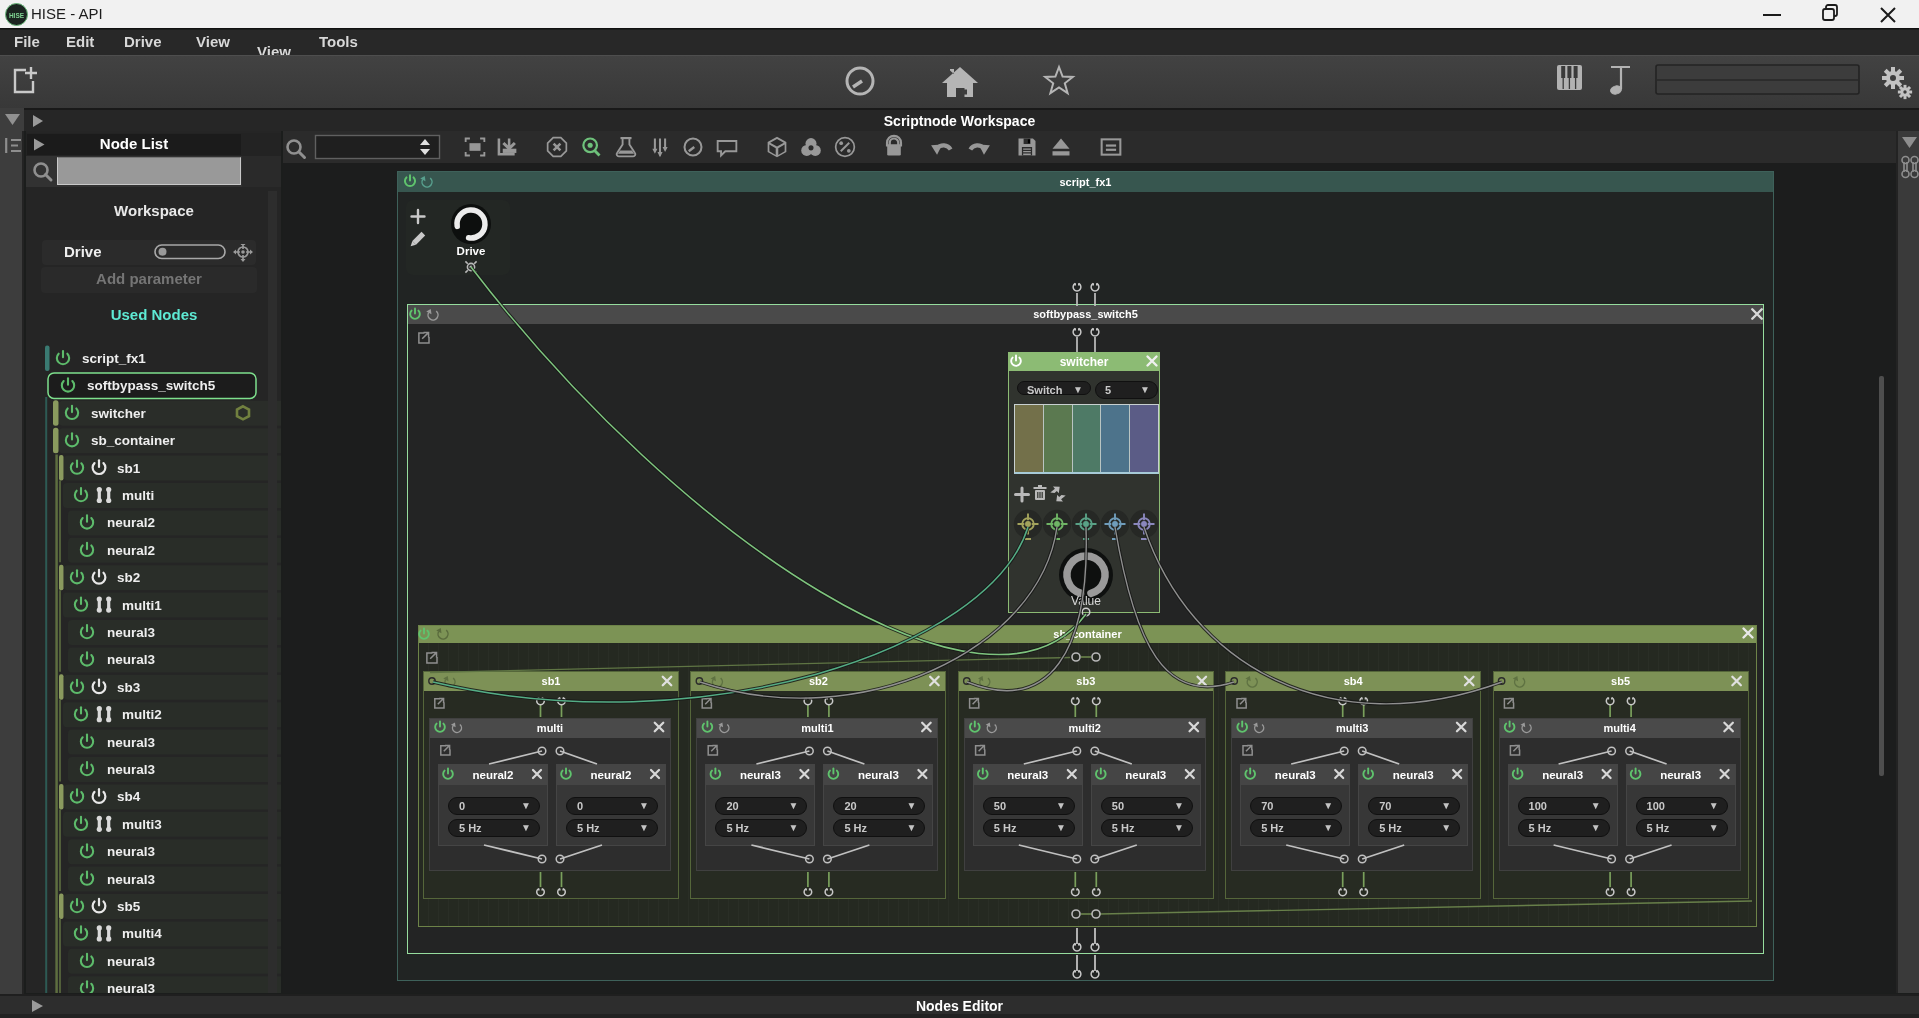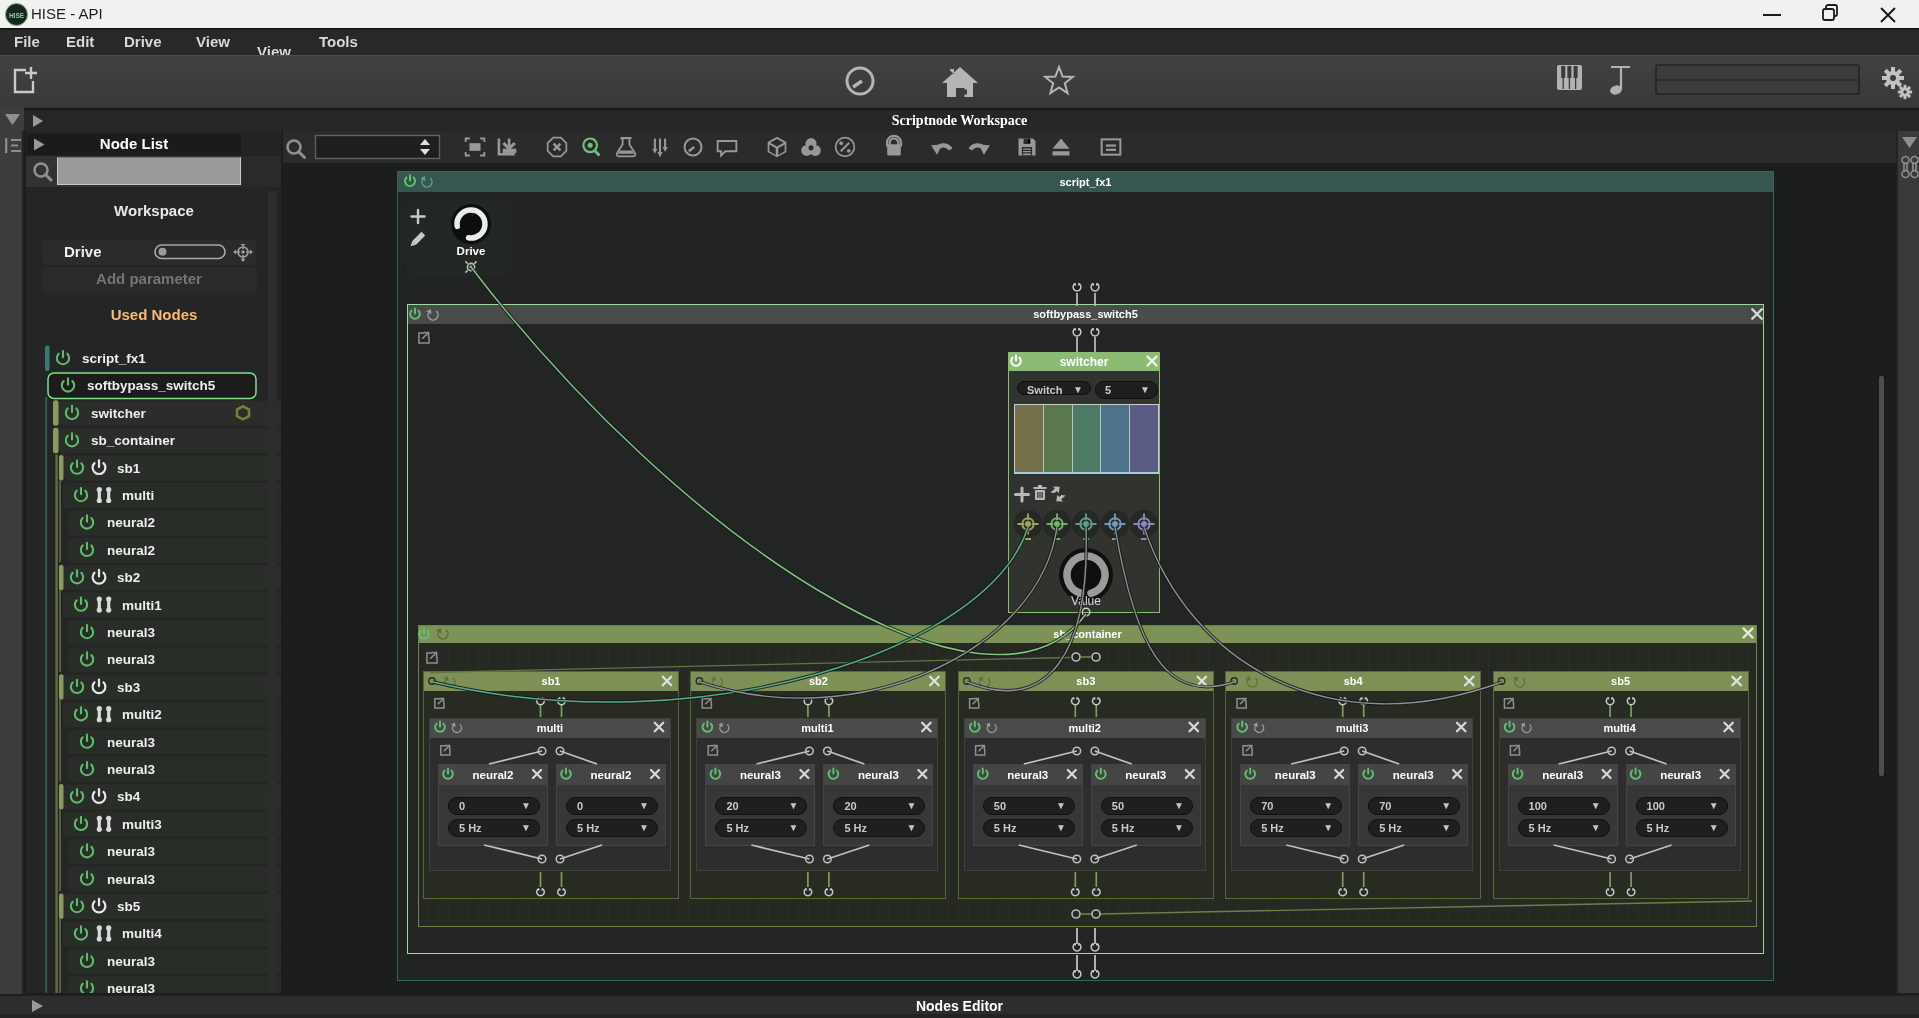--- a/index.html
+++ b/index.html
@@ -78,21 +78,21 @@
             <rect x="-2.4" y="-11.5" width="4.8" height="5.5" transform="rotate(270)"></rect>
             <rect x="-2.4" y="-11.5" width="4.8" height="5.5" transform="rotate(315)"></rect>
           </g>
         </g>
 </svg>
     </div>
 <div class="abs" style="left:0;top:108px;width:1919px;height:23px;background:#262626;border-top:2px solid #191919;">
 <svg class="abs" style="left:30px;top:3px;" width="16" height="16">
         <path d="M 3 2 L 13 8 L 3 14 Z" fill="#9a9a9a"></path>
       </svg>
-<div class="hdr-title" style="top:3px;font-size:14px;font-family:Liberation Serif, serif;">Scriptnode Workspace</div>
+<div class="hdr-title" style="top:3px;font-size:14px;">Scriptnode Workspace</div>
 </div>
 <div class="abs" style="left:0;top:131px;width:24px;height:887px;background:#3d3d3d;border-right:2px solid #232323;">
 </div>
 <div class="abs" style="left:0;top:108px;width:24px;height:23px;background:#3d3d3d;"></div>
 <svg class="abs" style="left:3px;top:112px;" width="20" height="44">
       <path d="M 2 2 L 17 2 L 9.5 13 Z" fill="#909090"></path>
       <g stroke="#8e8e8e" stroke-width="2.2" fill="none">
         <path d="M 3.2 26 V 41 M 8 28 H 18 M 8 33.5 H 15 M 8 39 H 18"></path>
       </g>
     </svg>
@@ -122,21 +122,21 @@
             <circle r="5"></circle>
             <circle r="1.8" fill="#9a9a9a" stroke="none"></circle>
             <path d="M 0 -9 L 0 -3 M 0 9 L 0 3 M -9 0 L -3 0 M 9 0 L 3 0"></path>
             <path d="M -2.5 -7 L 0 -10 L 2.5 -7 M -2.5 7 L 0 10 L 2.5 7 M -7 -2.5 L -10 0 L -7 2.5 M 7 -2.5 L 10 0 L 7 2.5" fill="#9a9a9a" stroke="none"></path>
           </g>
         </svg>
       </div>
 <div class="abs" style="left:15px;top:136px;width:216px;height:26px;background:#2a2a2a;border-radius:4px;">
         <div class="hdr-title" style="top:3px;font-size:15px;color:#757575;">Add parameter</div>
       </div>
-<div class="hdr-title" style="top:175px;left:10px;width:236px;font-size:15px;color:#fdba74;">Used Nodes</div>
+<div class="hdr-title" style="top:175px;left:10px;width:236px;font-size:15px;color:#5eead4;">Used Nodes</div>
 </div>
 <svg class="abs" style="left:26px;top:131px;" width="255" height="862" font-family="Liberation Sans">
 <line x1="20.2" y1="266.0" x2="20.2" y2="862" stroke="#2d5a54" stroke-width="2"></line>
 <line x1="30.6" y1="323.6" x2="30.6" y2="862" stroke="#5e6e40" stroke-width="2.5"></line>
 <line x1="34" y1="349.6" x2="34" y2="431.20000000000005" stroke="#5e6e40" stroke-width="1.6"></line>
 <line x1="34" y1="459.2" x2="34" y2="540.8" stroke="#5e6e40" stroke-width="1.6"></line>
 <line x1="34" y1="568.8" x2="34" y2="650.4" stroke="#5e6e40" stroke-width="1.6"></line>
 <line x1="34" y1="678.4" x2="34" y2="760.0" stroke="#5e6e40" stroke-width="1.6"></line>
 <line x1="34" y1="788.0" x2="34" y2="869.6" stroke="#5e6e40" stroke-width="1.6"></line>
 <rect x="19" y="214.5" width="4.5" height="25.5" rx="2" fill="#3a7a72"></rect>

